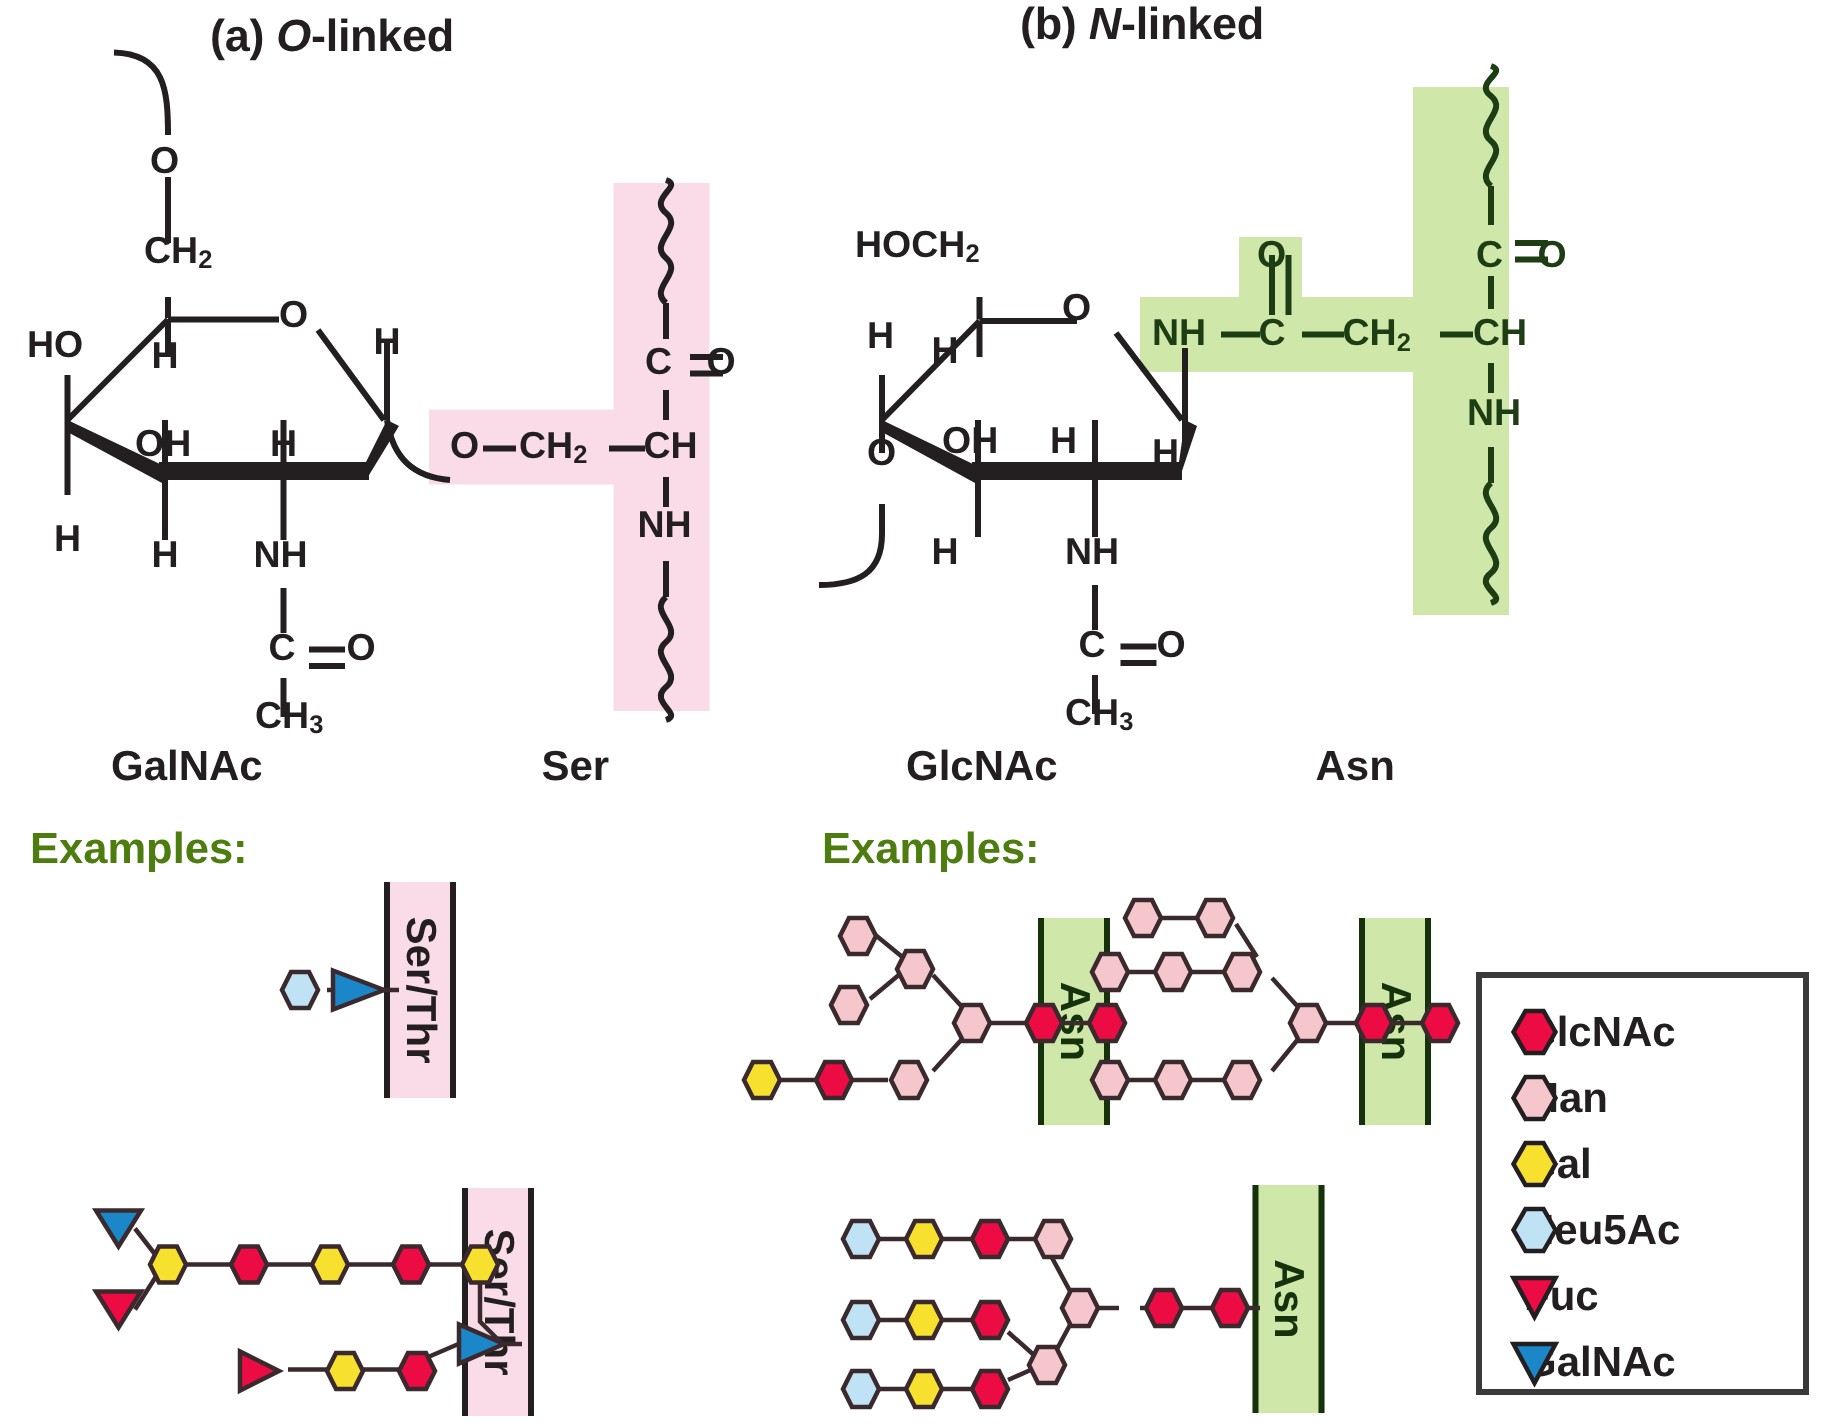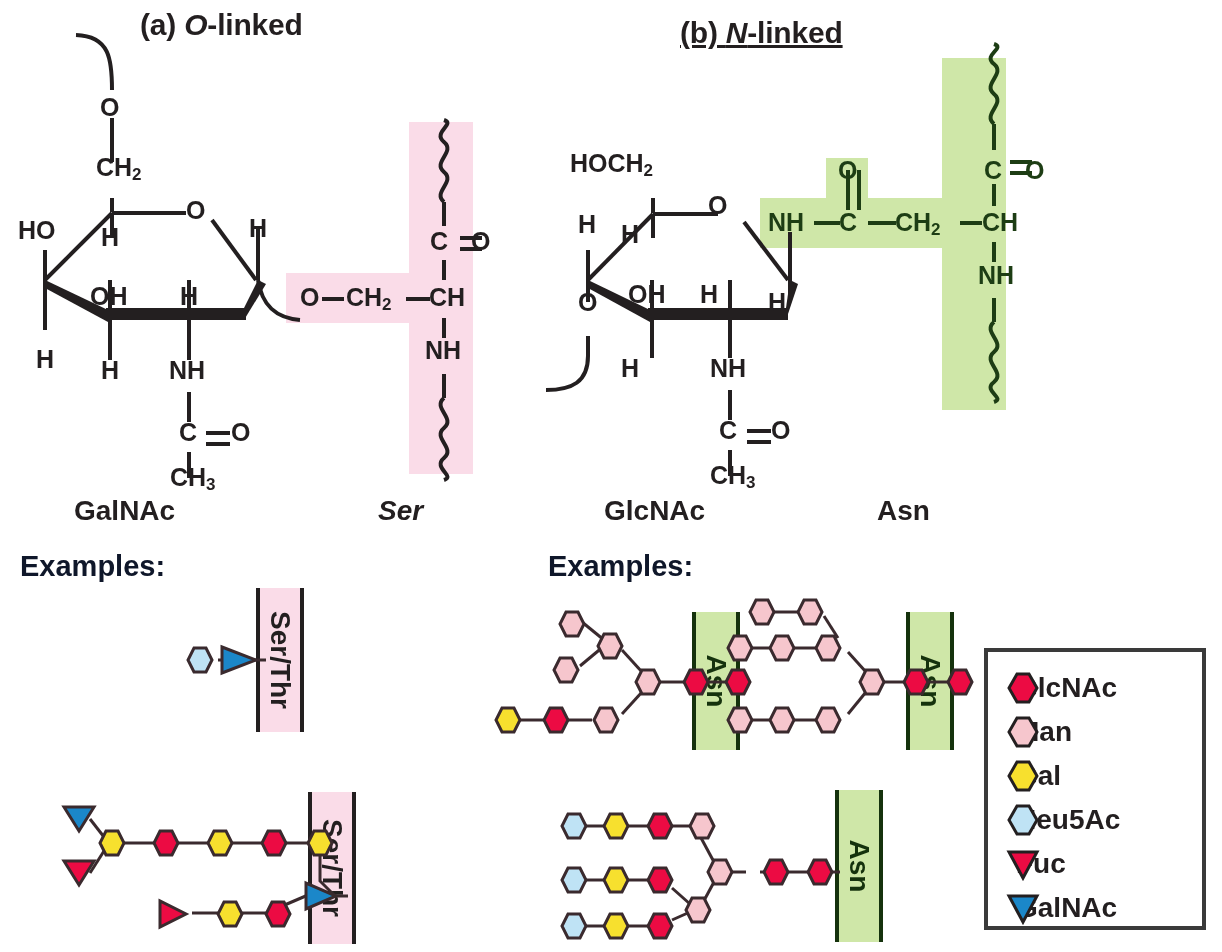--- a/index.html
+++ b/index.html
@@ -2,21 +2,21 @@
 <html><head>
 <meta charset="utf-8">
 <style>
   html,body{margin:0;padding:0;background:#ffffff;}
   body{width:1222px;height:952px;position:relative;overflow:hidden;
        font-family:"Liberation Sans", sans-serif;color:#1a1a1a;}
   .abs{position:absolute;}
   .ttl{font-weight:bold;font-size:30px;letter-spacing:-0.2px;color:#231f20;white-space:nowrap;text-align:right;}
   .ttl .it{font-style:italic;}
   .sugarname{font-weight:bold;font-size:28px;color:#231f20;white-space:nowrap;}
-  .exlabel{font-weight:bold;font-size:29px;color:#0f172a;white-space:nowrap;}
+  .exlabel{font-weight:bold;font-size:29px;color:#4d7c0f;white-space:nowrap;}
   .atom{font-weight:bold;font-size:25px;color:#231f20;white-space:nowrap;line-height:1;}
   .atom.grn{color:#1d3d14;}
   .atom sub{font-size:0.68em;vertical-align:-0.22em;font-weight:bold;}
   .pinkbg{background:#fadce8;}
   .greenbg{background:#cfe7a8;}
   svg{position:absolute;overflow:visible;}
   .resbar{position:absolute;}
   .resbar .fill{position:absolute;top:0;bottom:0;left:0;right:0;}
   .resbar .edge{position:absolute;top:0;bottom:0;width:4px;background:#231f20;}
   .resbar .edge.l{left:0;}
@@ -29,21 +29,21 @@
   .legendbox{position:absolute;border:4px solid #3a3a3a;background:#fff;box-sizing:border-box;}
   .legrow{display:flex;align-items:center;height:44px;padding-left:18px;}
   .legtxt{font-weight:bold;font-size:28px;color:#231f20;margin-left:10px;white-space:nowrap;}
 </style>
 </head>
 <body>
 
 <div class="abs ttl" style="left:140px;top:8px;">
   <span>(a) </span><span class="it">O</span><span>-linked</span>
 </div>
-<div class="abs ttl" style="left:680px;top:16px;text-decoration:underline;">
+<div class="abs ttl" style="left:680px;top:0;">
   <span>(b) </span><span class="it">N</span><span>-linked</span>
 </div>
 
 <div class="abs pinkbg" style="left:409px;top:122px;width:64px;height:352px;"></div>
 <div class="abs pinkbg" style="left:286px;top:273px;width:140px;height:50px;"></div>
 
 <svg class="abs" style="left:0px;top:30px;width:320px;height:420px;">
 
   <path d="M76,5 C110,6 112,30 112,60" stroke="#231f20" stroke-width="4" fill="none"></path>
 
@@ -127,21 +127,21 @@
 </svg>
 
 <div class="abs atom" style="left:300px;top:285px;"><span>O</span></div>
 <div class="abs atom" style="left:346px;top:285px;">CH<sub>2</sub></div>
 <div class="abs atom" style="left:429px;top:285px;"><span>CH</span></div>
 <div class="abs atom" style="left:430px;top:229px;"><span>C</span></div>
 <div class="abs atom" style="left:471px;top:229px;"><span>O</span></div>
 <div class="abs atom" style="left:425px;top:338px;"><span>NH</span></div>
 
 <div class="abs sugarname" style="left:74px;top:495px;"><span>GalNAc</span></div>
-<div class="abs sugarname" style="left:378px;top:495px;font-style:italic;"><span>Ser</span></div>
+<div class="abs sugarname" style="left:361px;top:495px;"><span>Ser</span></div>
 
 <div class="abs greenbg" style="left:942px;top:58px;width:64px;height:352px;"></div>
 <div class="abs greenbg" style="left:760px;top:198px;width:200px;height:50px;"></div>
 <div class="abs greenbg" style="left:826px;top:158px;width:42px;height:44px;"></div>
 
 <svg class="abs" style="left:540px;top:150px;width:320px;height:300px;">
 
   <line x1="113" y1="48" x2="113" y2="63" stroke="#231f20" stroke-width="4"></line>
 
   <line x1="113" y1="64" x2="178" y2="64" stroke="#231f20" stroke-width="4"></line>

